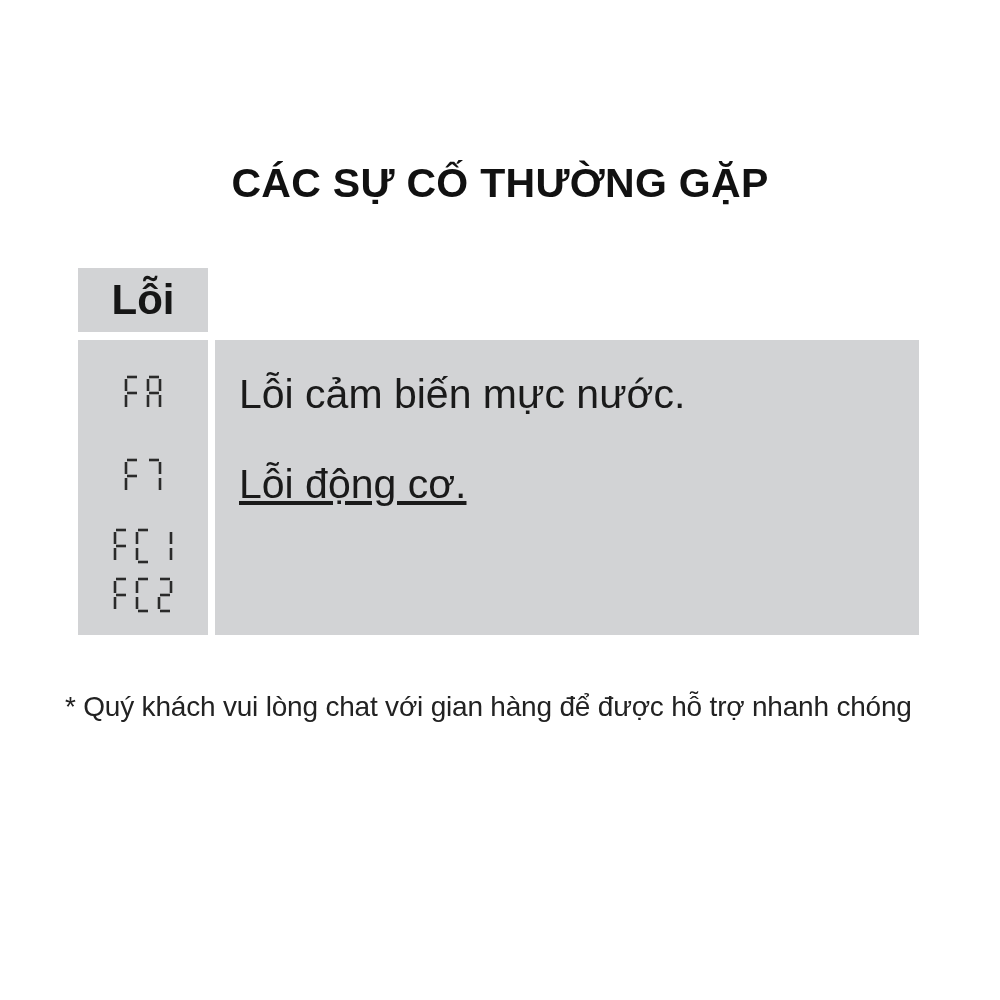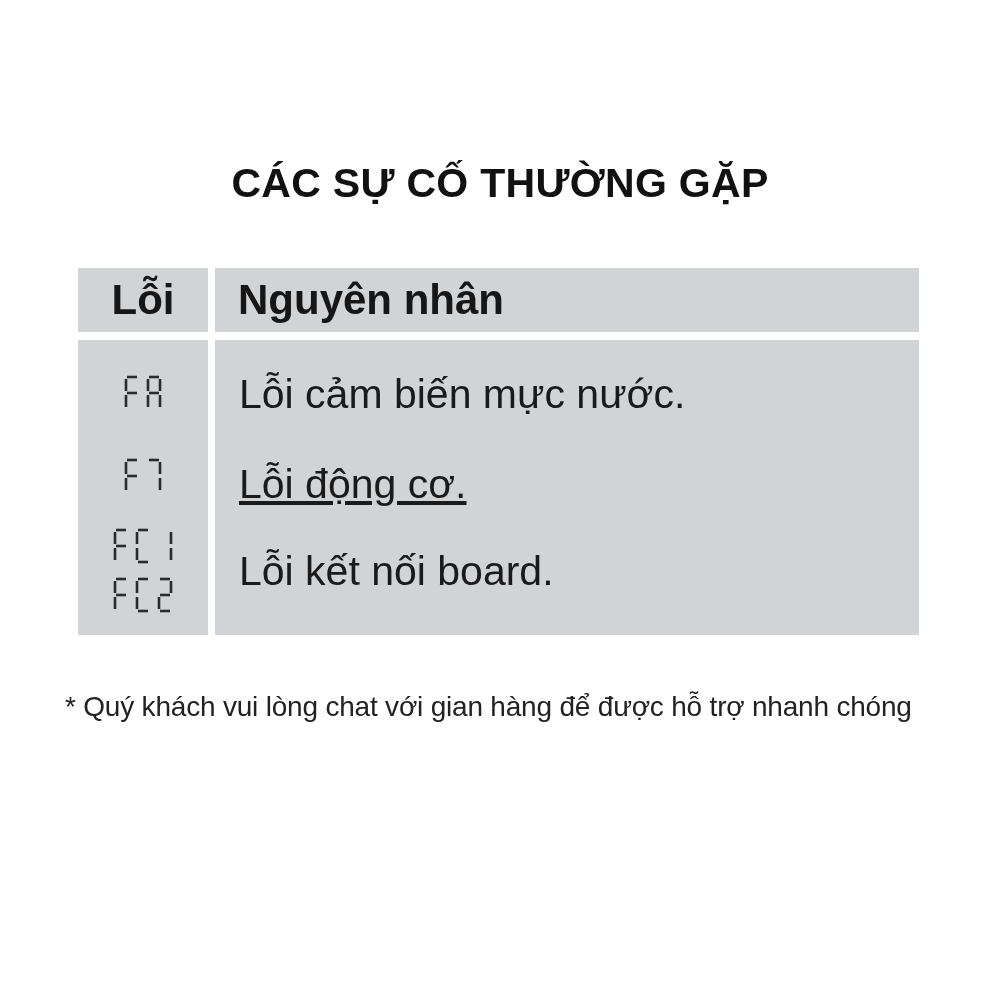--- a/index.html
+++ b/index.html
@@ -82,21 +82,20 @@
 <body>
 
 <div class="page">
 
   <h1 class="title">CÁC SỰ CỐ THƯỜNG GẶP</h1>
 
   <div class="err-table">
 
     <div class="row header-row">
       <div class="cell col-error head-cell head-error">Lỗi</div>
-      <div class="cell col-cause head-cell head-cause">Nguyên nhân</div>
     </div>
 
     <div class="row body-row">
       <div class="cell col-error body-cell" id="codes-cell">
           <div class="segcode" title="FA" style="top: 35px;">
             <svg width="16" height="36" viewBox="0 0 16 36">
               <line x1="3" y1="2" x2="13" y2="2" stroke="#2a2a2a" stroke-width="2.6"></line>
               <line x1="2" y1="4" x2="2" y2="16" stroke="#2a2a2a" stroke-width="2.6"></line>
               <line x1="3" y1="18" x2="13" y2="18" stroke="#2a2a2a" stroke-width="2.6"></line>
               <line x1="2" y1="20" x2="2" y2="32" stroke="#2a2a2a" stroke-width="2.6"></line>
@@ -159,21 +158,20 @@
               <line x1="14" y1="4" x2="14" y2="16" stroke="#2a2a2a" stroke-width="2.6"></line>
               <line x1="3" y1="18" x2="13" y2="18" stroke="#2a2a2a" stroke-width="2.6"></line>
               <line x1="2" y1="20" x2="2" y2="32" stroke="#2a2a2a" stroke-width="2.6"></line>
               <line x1="3" y1="34" x2="13" y2="34" stroke="#2a2a2a" stroke-width="2.6"></line>
             </svg>
           </div>
         </div>
       <div class="cell col-cause body-cell">
         <div class="cause cause-0">Lỗi cảm biến mực nước.</div>
         <div class="cause cause-1">Lỗi động cơ.</div>
-        <div class="cause cause-2">Lỗi kết nối board.</div>
       </div>
     </div>
 
   </div>
 
   <div class="footnote">* Quý khách vui lòng chat với gian hàng để được hỗ trợ nhanh chóng</div>
 
 </div>
 
 </body></html>

